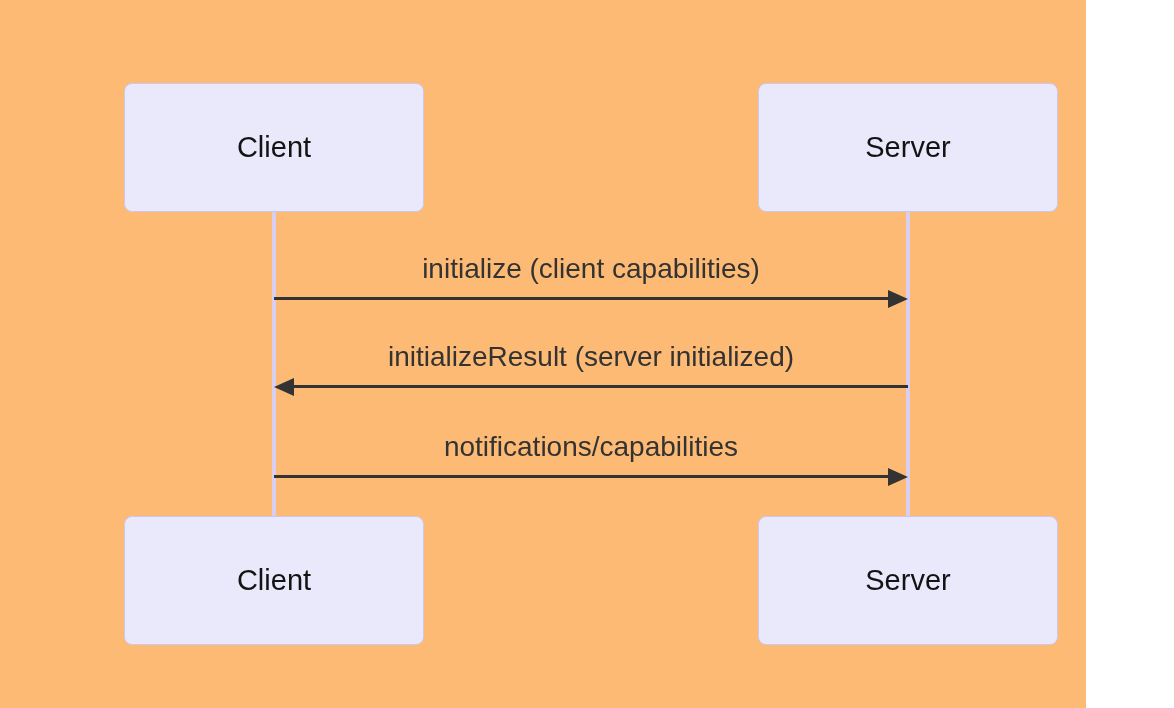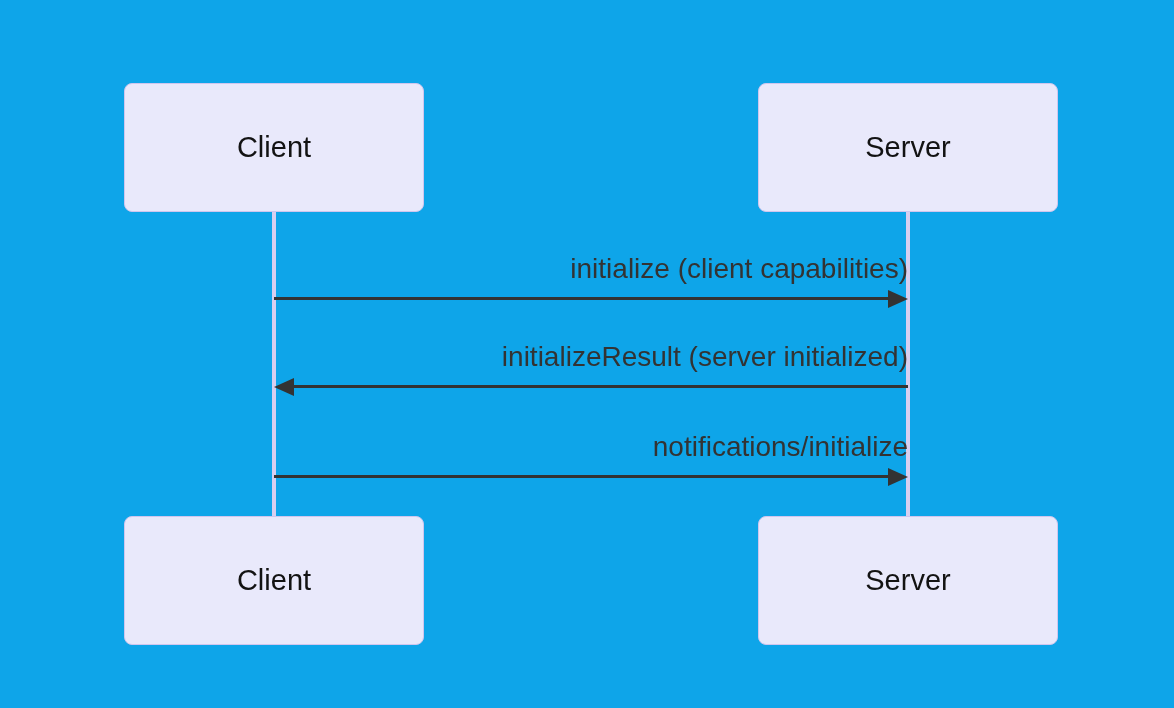--- a/index.html
+++ b/index.html
@@ -2,23 +2,23 @@
 <html><head>
 <meta charset="utf-8">
 <style>
   html, body {
     margin: 0;
     padding: 0;
     background: #ffffff;
   }
   .canvas {
     position: relative;
-    width: 1174px;
+    width: 1086px;
     height: 708px;
-    background: #0ea5e9;
+    background: #fdba74;
     font-family: "Liberation Sans", sans-serif;
     overflow: hidden;
   }
 
   
   .actor-box {
     position: absolute;
     width: 300px;
     height: 129px;
     background: #e9e9fb;
@@ -76,21 +76,21 @@
     height: 0;
     border-top: 9px solid transparent;
     border-bottom: 9px solid transparent;
   }
   .arrowhead-right { border-left: 20px solid #333333; right: 0; }
   .arrowhead-left  { border-right: 20px solid #333333; left: 0; }
 
   .msg-1 { top: 253px; }
   .msg-2 { top: 341px; }
   .msg-3 { top: 431px; }
-  .msg-1 .msg-label, .msg-2 .msg-label, .msg-3 .msg-label { top: 0; text-align: right; }
+  .msg-1 .msg-label, .msg-2 .msg-label, .msg-3 .msg-label { top: 0; }
   .message .msg-line { top: 44px; }
   .message .arrowhead { top: 37px; }
   .line-right { left: 0; width: 616px; }
   .line-left  { left: 18px; width: 616px; }
 </style>
 </head>
 <body>
 
 <div class="canvas">
 
@@ -117,18 +117,18 @@
     <div class="arrowhead arrowhead-right"></div>
   </div>
 
   <div class="message msg-2">
     <div class="msg-label">initializeResult (server initialized)</div>
     <div class="msg-line line-left"></div>
     <div class="arrowhead arrowhead-left"></div>
   </div>
 
   <div class="message msg-3">
-    <div class="msg-label">notifications/initialize</div>
+    <div class="msg-label">notifications/capabilities</div>
     <div class="msg-line line-right"></div>
     <div class="arrowhead arrowhead-right"></div>
   </div>
 
 </div>
 
 </body></html>

